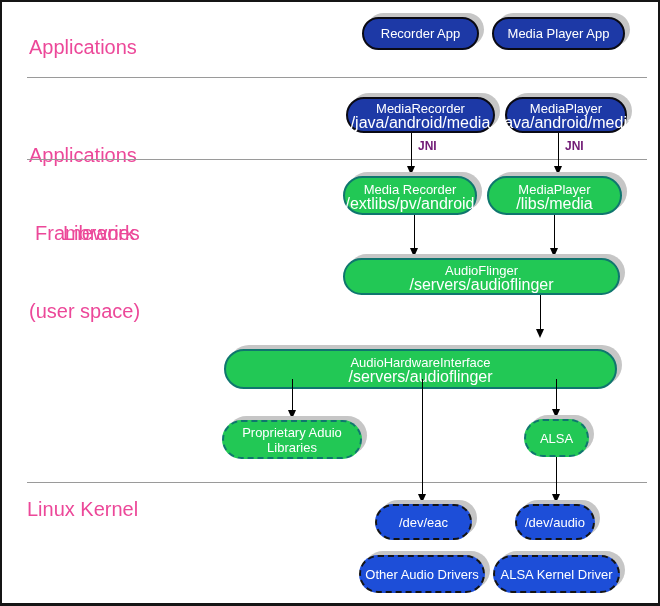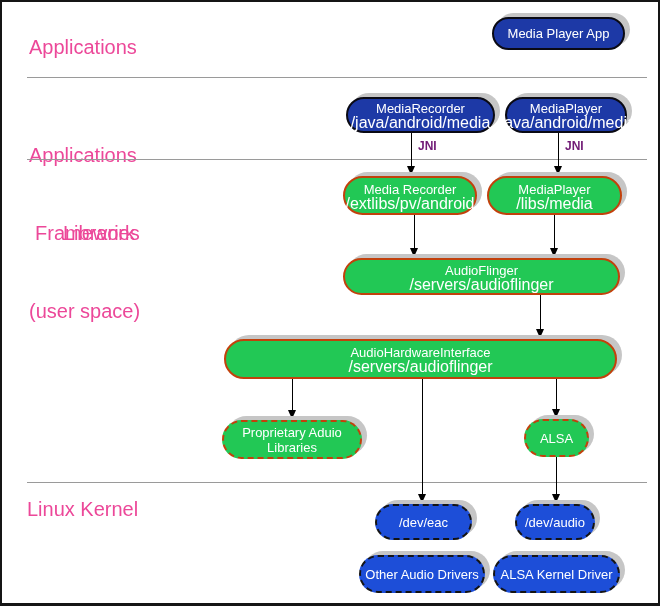--- a/index.html
+++ b/index.html
@@ -33,21 +33,21 @@
     align-items: center;
     justify-content: center;
     text-align: center;
     color: #ffffff;
     border-radius: 20px;
     box-shadow: 5px -4px 0 0 #c6c6c6;
   }
   .pill .t { font-size: 13px; line-height: 15px; }
   .pill .s { font-size: 16px; line-height: 13px; }
   .blue  { background: #1d39a6; border: 2px solid #0a0a14; }
-  .green { background: #22c855; border: 2px solid #c2410c; }
+  .green { background: #22c855; border: 2px solid #0f766e; }
   .red   { background: #1d4ed8; border: 2px dashed #141414; }
   .dashed { border-style: dashed; }
   .vline {
     position: absolute;
     width: 1px;
     background: #000;
   }
   .arrowhead {
     position: absolute;
     width: 0; height: 0;
@@ -78,20 +78,23 @@
     <div style="margin-left:34px">Libraries</div>
     <div>(user space)</div>
   </div>
 
   <div class="layer-label" style="left:25px; top:494px;">Linux Kernel</div>
 
   <div class="sep" style="top:75px;"></div>
   <div class="sep" style="top:157px;"></div>
   <div class="sep" style="top:480px;"></div>
 
+  <div class="pill blue" style="left:360px; top:15px; width:117px; height:33px;">
+    <span class="t">Recorder App</span>
+  </div>
   <div class="pill blue" style="left:490px; top:15px; width:133px; height:33px;align-items:center;">
     <span class="t">Media Player App</span>
   </div>
 
   <div class="pill blue" style="left:344px; top:95px; width:149px; height:36px;">
     <span class="t">MediaRecorder</span>
     <span class="s">/java/android/media</span>
   </div>
   <div class="pill blue" style="left:503px; top:95px; width:122px; height:36px;">
     <span class="t">MediaPlayer</span>
@@ -122,21 +125,21 @@
   <div class="arrowhead" style="left:548px; top:246px;"></div>
 
   <div class="pill green" style="left:341px; top:256px; width:277px; height:37px;">
     <span class="t">AudioFlinger</span>
     <span class="s">/servers/audioflinger</span>
   </div>
 
   <div class="vline" style="left:538px; top:293px; height:35px;"></div>
   <div class="arrowhead" style="left:534px; top:327px;"></div>
 
-  <div class="pill green" style="left:222px; top:337px; width:393px; height:40px;">
+  <div class="pill green" style="left:222px; top:347px; width:393px; height:40px;">
     <span class="t">AudioHardwareInterface</span>
     <span class="s">/servers/audioflinger</span>
   </div>
 
   <div class="vline" style="left:290px; top:377px; height:32px;"></div>
   <div class="arrowhead" style="left:286px; top:408px;"></div>
 
   <div class="vline" style="left:554px; top:377px; height:31px;"></div>
   <div class="arrowhead" style="left:550px; top:407px;"></div>
 

